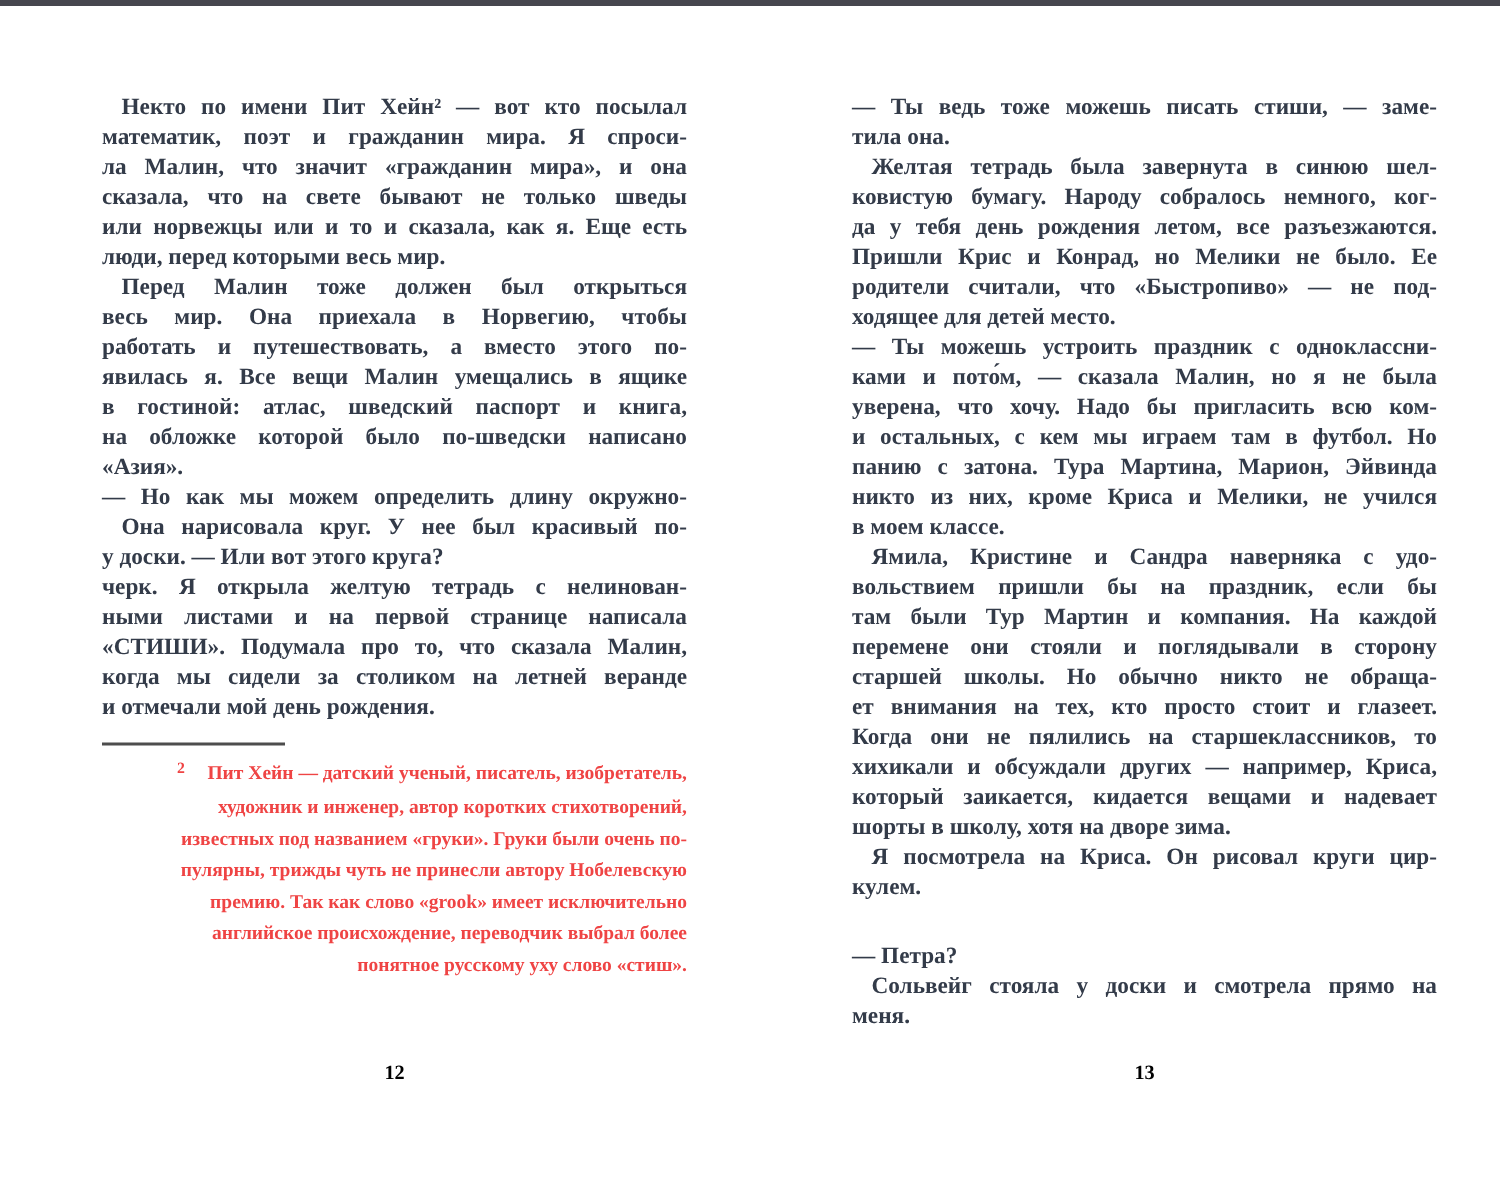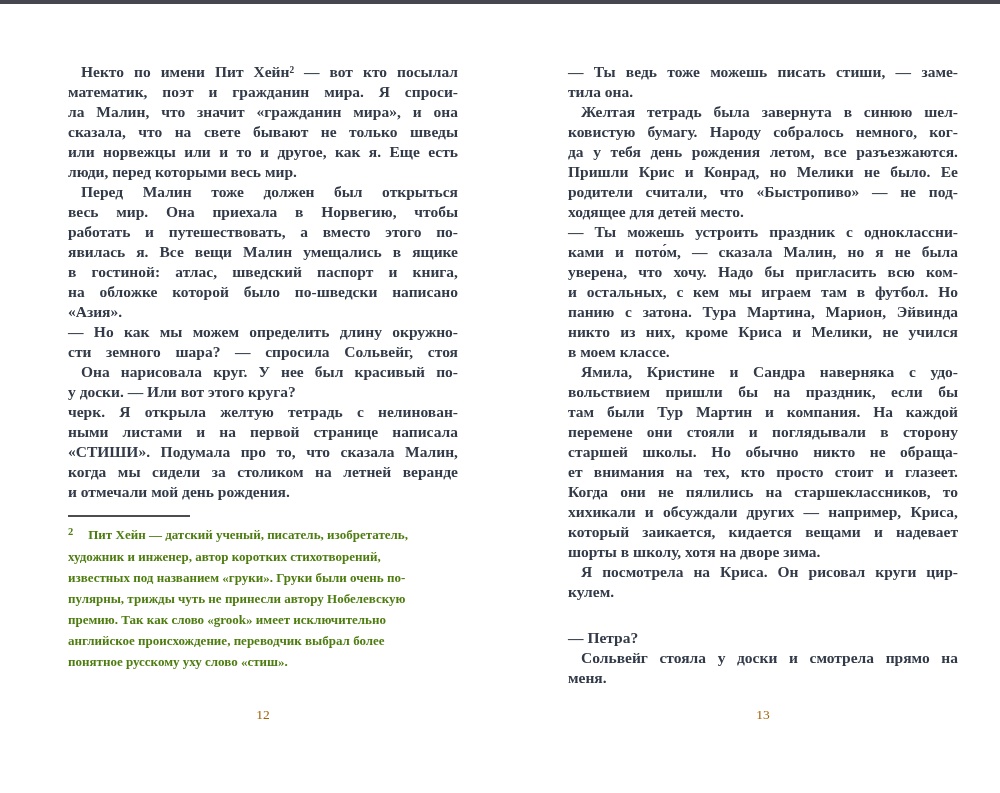--- a/index.html
+++ b/index.html
@@ -38,62 +38,61 @@
   .footnote { margin-top: 13px; }
   .fn-rule {
     width: 122px; height: 2px;
     background: #4d4d4d;
     margin-bottom: 7px;
   }
   .fline {
     font-size: 13px;
     line-height: 21px;
     font-weight: bold;
-    color: #4d7c0f;
-    text-align: left;
+    color: #ef4444;
+    text-align: right;
   }
   .fnmark {
     display: inline-block;
     font-size: 10.5px;
     transform: translateY(-4px);
     margin-right: 15px;
   }
   .page-number {
     position: absolute;
     top: 645px; left: 0;
     width: 100%;
     text-align: center;
     font-size: 13.5px;
-    font-weight: normal;
-    color: #a16207;
+    font-weight: bold;
+    color: #000000;
   }
 </style>
 </head>
 <body>
 
 <div class="spread">
   <div class="top-bar"></div>
 
   <div class="page page-left" id="page-0">
     <div class="page-body">
         <div class="line indent">Некто по имени Пит Хейн² — вот кто посылал</div>
         <div class="line">математик, поэт и гражданин мира. Я спроси-</div>
         <div class="line">ла Малин, что значит «гражданин мира», и она</div>
         <div class="line">сказала, что на свете бывают не только шведы</div>
-        <div class="line">или норвежцы или и то и другое, как я. Еще есть</div>
+        <div class="line">или норвежцы или и то и сказала, как я. Еще есть</div>
         <div class="line last">люди, перед которыми весь мир.</div>
         <div class="line indent">Перед Малин тоже должен был открыться</div>
         <div class="line">весь мир. Она приехала в Норвегию, чтобы</div>
         <div class="line">работать и путешествовать, а вместо этого по-</div>
         <div class="line">явилась я. Все вещи Малин умещались в ящике</div>
         <div class="line">в гостиной: атлас, шведский паспорт и книга,</div>
         <div class="line">на обложке которой было по-шведски написано</div>
         <div class="line last">«Азия».</div>
         <div class="line">— Но как мы можем определить длину окружно-</div>
-        <div class="line">сти земного шара? — спросила Сольвейг, стоя</div>
         <div class="line indent">Она нарисовала круг. У нее был красивый по-</div>
         <div class="line last">у доски. — Или вот этого круга?</div>
         <div class="line">черк. Я открыла желтую тетрадь с нелинован-</div>
         <div class="line">ными листами и на первой странице написала</div>
         <div class="line">«СТИШИ». Подумала про то, что сказала Малин,</div>
         <div class="line">когда мы сидели за столиком на летней веранде</div>
         <div class="line last">и отмечали мой день рождения.</div>
       </div>
     <div class="footnote">
       <div class="fn-rule"></div>

